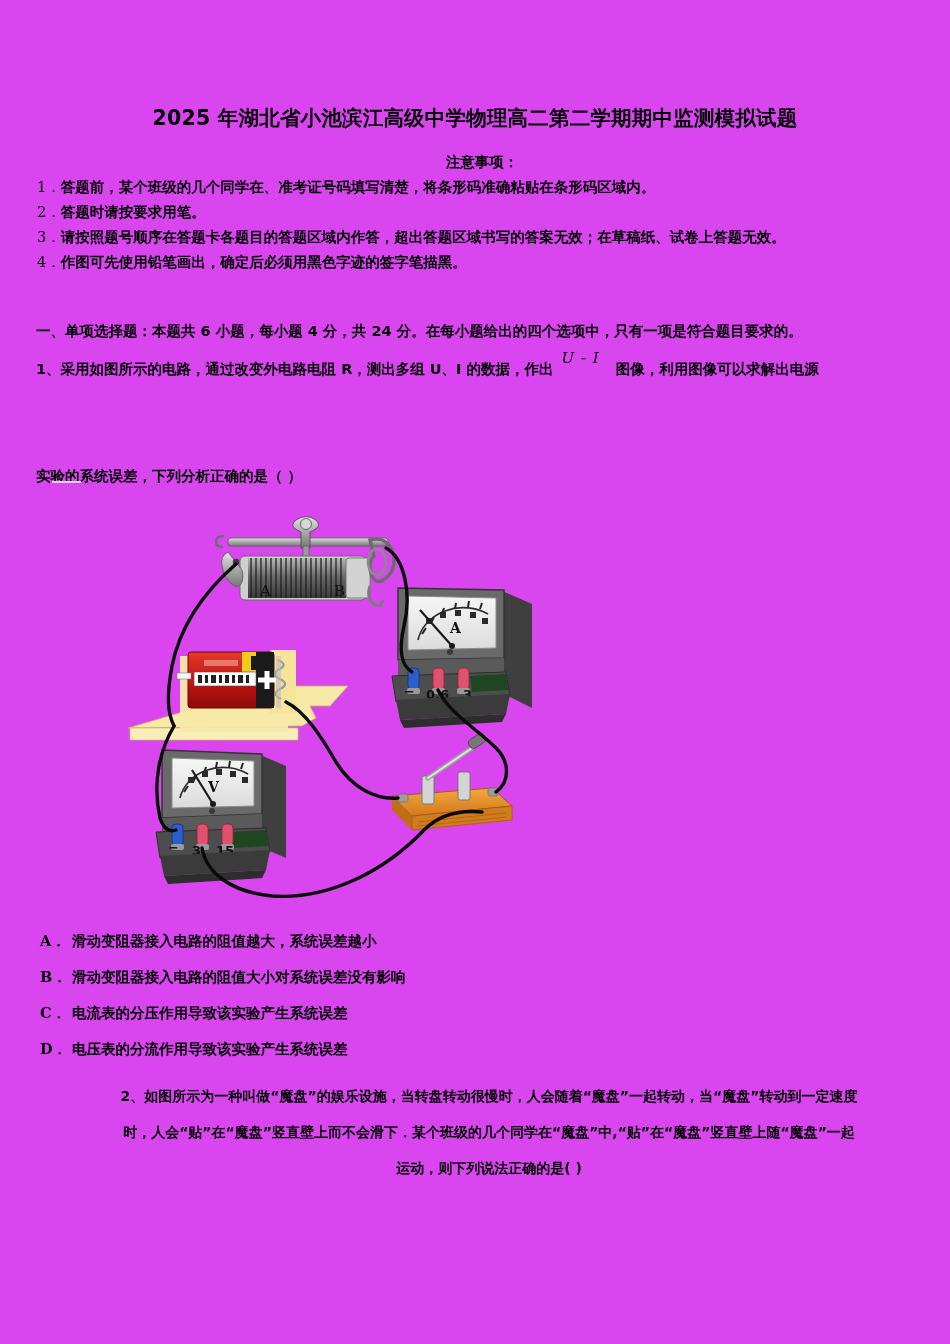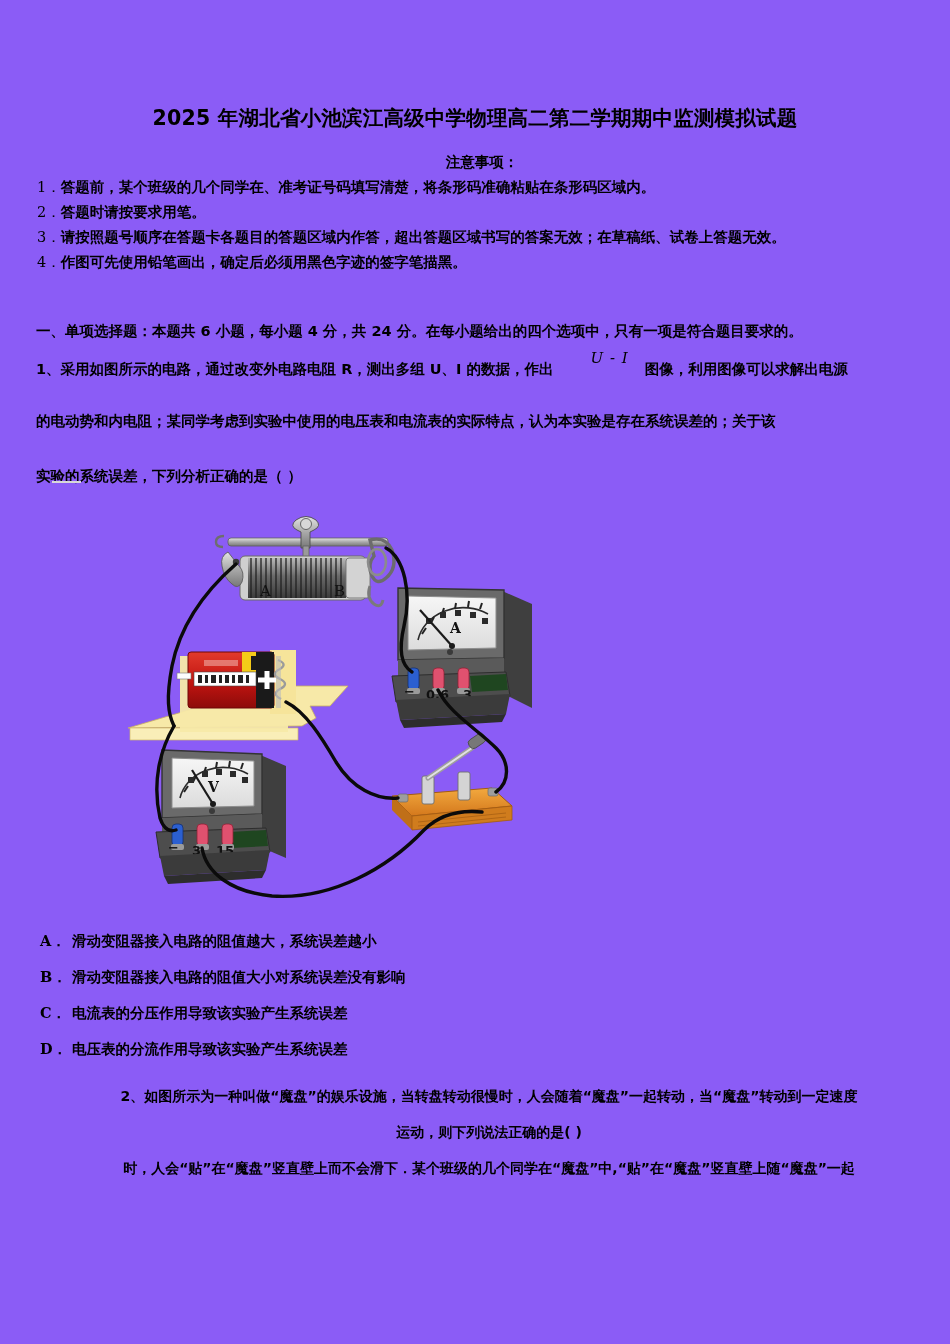--- a/index.html
+++ b/index.html
@@ -8,21 +8,21 @@
     background: #ffffff;
   }
   body {
     font-family: "DejaVu Sans", "Liberation Sans", sans-serif;
     color: #000000;
   }
   .page {
     position: relative;
     width: 950px;
     height: 1344px;
-    background: #8b5cf6;
+    background: #d946ef;
     overflow: hidden;
     box-sizing: border-box;
   }
   .doc-title {
     position: absolute;
     left: 0;
     right: 0;
     top: 104px;
     text-align: center;
     font-family: "DejaVu Sans", "Liberation Sans", sans-serif;
@@ -82,21 +82,20 @@
   }
   .formula-ui {
     font-family: "DejaVu Serif", "Liberation Serif", serif;
     font-style: italic;
     font-weight: normal;
     font-size: 15px;
     position: relative;
     top: -11px;
     padding: 0 16px 0 8px;
     letter-spacing: 1px;
-    margin-left: 29px;
   }
   .q1-l2 {
     position: absolute;
     left: 36px;
     top: 410px;
     width: 905px;
     font-family: "DejaVu Sans", "Liberation Sans", sans-serif;
     font-weight: bold;
     font-size: 14.5px;
     line-height: 22px;
@@ -192,21 +191,20 @@
     <div class="notice-line">
       <span class="notice-num">4．</span><span>作图可先使用铅笔画出，确定后必须用黑色字迹的签字笔描黑。</span>
     </div>
   </div>
 
   <div class="section-head">一、单项选择题：本题共 6 小题，每小题 4 分，共 24 分。在每小题给出的四个选项中，只有一项是符合题目要求的。</div>
 
   <div class="q1-l1">
     <span>1、采用如图所示的电路，通过改变外电路电阻 R，测出多组 U、I 的数据，作出</span><span class="formula-ui">U - I</span><span>图像，利用图像可以求解出电源</span>
   </div>
-  <div class="q1-l2">的电动势和内电阻；某同学考虑到实验中使用的电压表和电流表的实际特点，认为本实验是存在系统误差的；关于该</div>
   <div class="q1-l3">实验的系统误差，下列分析正确的是（        ）</div>
 
   <div class="stray-rule"></div>
 
   <div class="figure">
     <svg viewBox="0 0 480 420" xmlns="http://www.w3.org/2000/svg">
       <defs>
         <linearGradient id="gCoil" x1="0" y1="0" x2="0" y2="1">
           <stop offset="0%" stop-color="#b9b9b9"></stop>
           <stop offset="45%" stop-color="#6a6a6a"></stop>
@@ -481,17 +479,17 @@
       <span class="opt-text">电流表的分压作用导致该实验产生系统误差</span>
     </div>
     <div class="opt-row">
       <span class="opt-key">D．</span>
       <span class="opt-text">电压表的分流作用导致该实验产生系统误差</span>
     </div>
   </div>
 
   <div class="q2">
     <div class="q2-line">2、如图所示为一种叫做“魔盘”的娱乐设施，当转盘转动很慢时，人会随着“魔盘”一起转动，当“魔盘”转动到一定速度</div>
+    <div class="q2-line">时，人会“贴”在“魔盘”竖直壁上而不会滑下．某个班级的几个同学在“魔盘”中,“贴”在“魔盘”竖直壁上随“魔盘”一起</div>
     <div class="q2-line">运动，则下列说法正确的是(        )</div>
-    <div class="q2-line">时，人会“贴”在“魔盘”竖直壁上而不会滑下．某个班级的几个同学在“魔盘”中,“贴”在“魔盘”竖直壁上随“魔盘”一起</div>
   </div>
 
 </div>
 
 </body></html>

